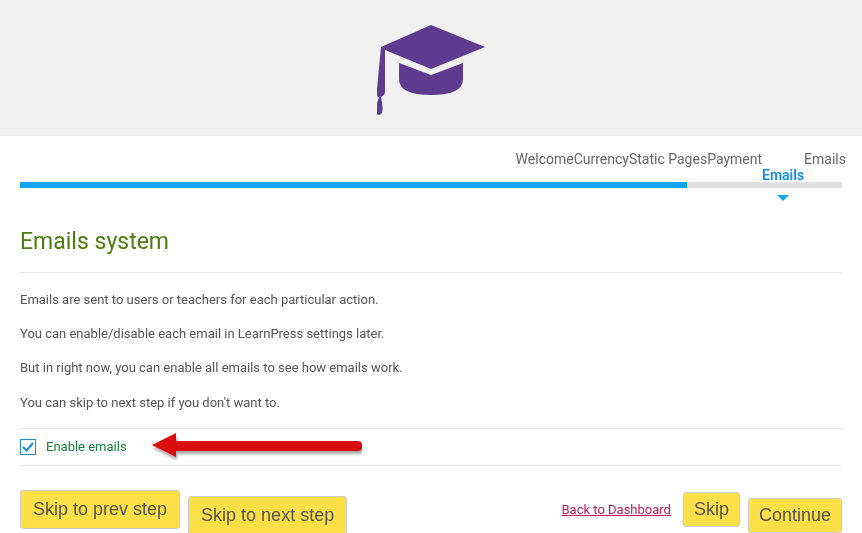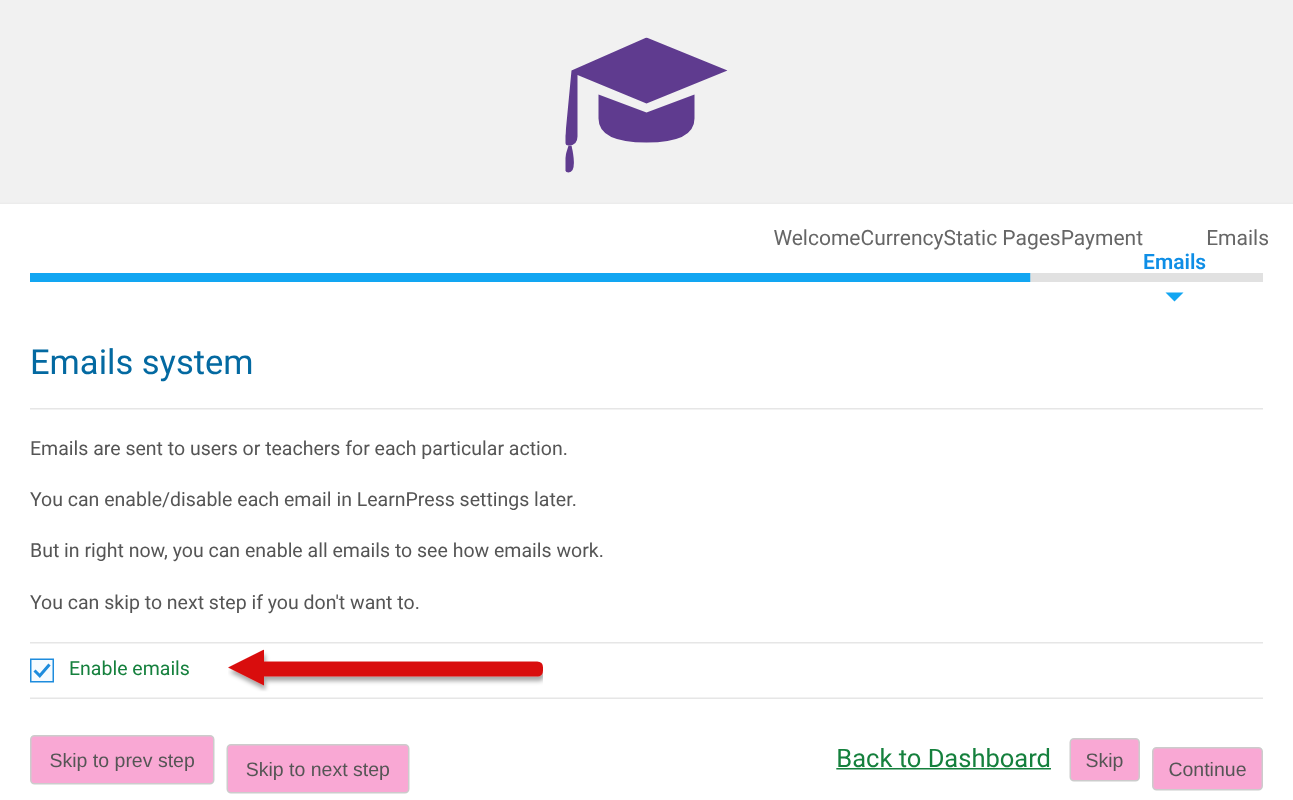--- a/index.html
+++ b/index.html
@@ -63,21 +63,21 @@
       margin: 0 20px;
     }
     .progressbar .done { background: #12a6f2; flex: 1; }
     .progressbar .left { flex: 0 0 155px; background: #e1e1e1; }
     .content {
       padding: 20px 20px 0 20px;
     }
     h1.title {
       font-size: 23px;
       font-weight: 400;
-      color: #0369a1;
+      color: #4d7c0f;
       padding: 20px 0 17px 0;
       border-bottom: 1px solid #e6e6e6;
     }
     .paras { padding: 18px 0 0 0; }
     .paras p {
       font-size: 13px;
       color: #555;
       margin: 0 0 16px 0;
       line-height: 1.4;
     }
@@ -105,34 +105,34 @@
       top: 50%;
       transform: translateY(-50%);
     }
     .arrow svg { display: block; }
     .footer {
       display: flex;
       align-items: center;
       padding: 18px 0 22px 0;
     }
     .btn {
-      font-size: 13px;
+      font-size: 18px;
       padding: 8px 12px;
       border: 1px solid #ccc;
-      background: #f9a8d4;
+      background: #fde047;
       color: #555;
       border-radius: 3px;
       cursor: pointer;
     }
     .btn + .btn { margin-left: 8px; margin-top: 12px; }
     .spacer { flex: 1; }
     .link {
-      color: #15803d;
+      color: #be185d;
       text-decoration: underline;
-      font-size: 17px;
+      font-size: 13px;
       margin-right: 12px;
       cursor: pointer;
     }
     .btn.small { padding: 6px 10px; }
   </style>
 </head>
 <body>
 
 <div class="wizard">
   <div class="header">

